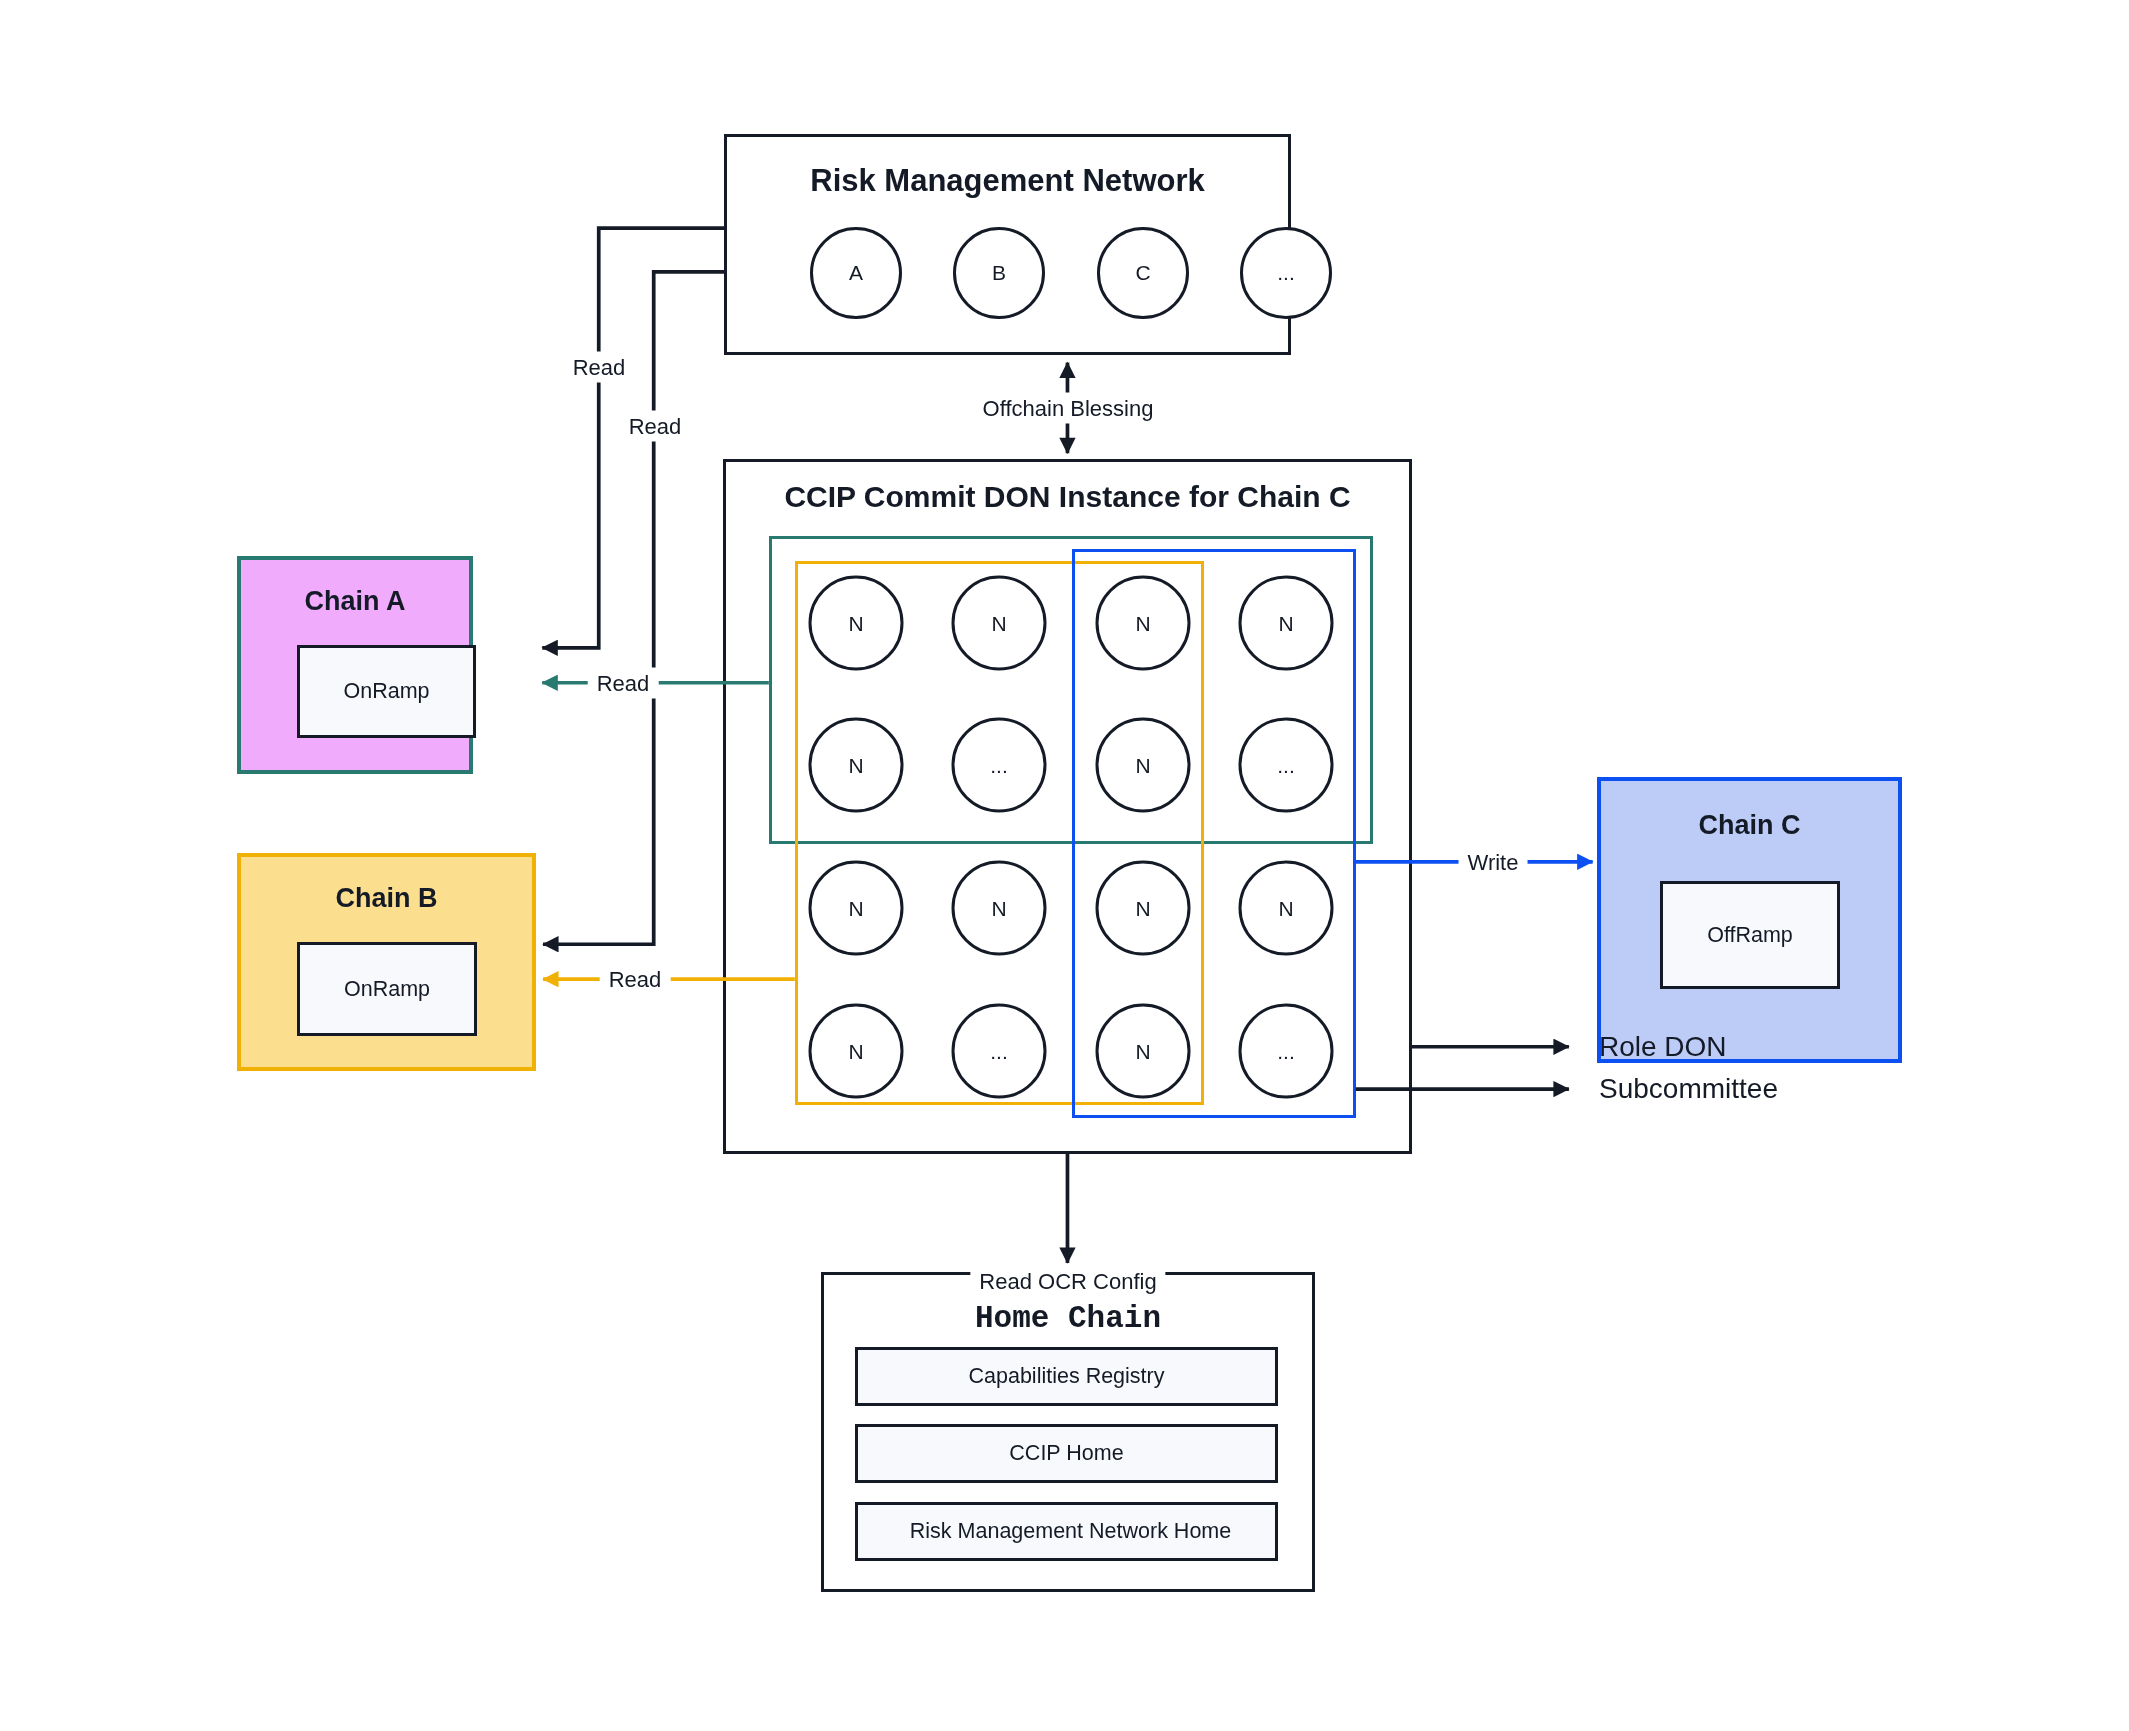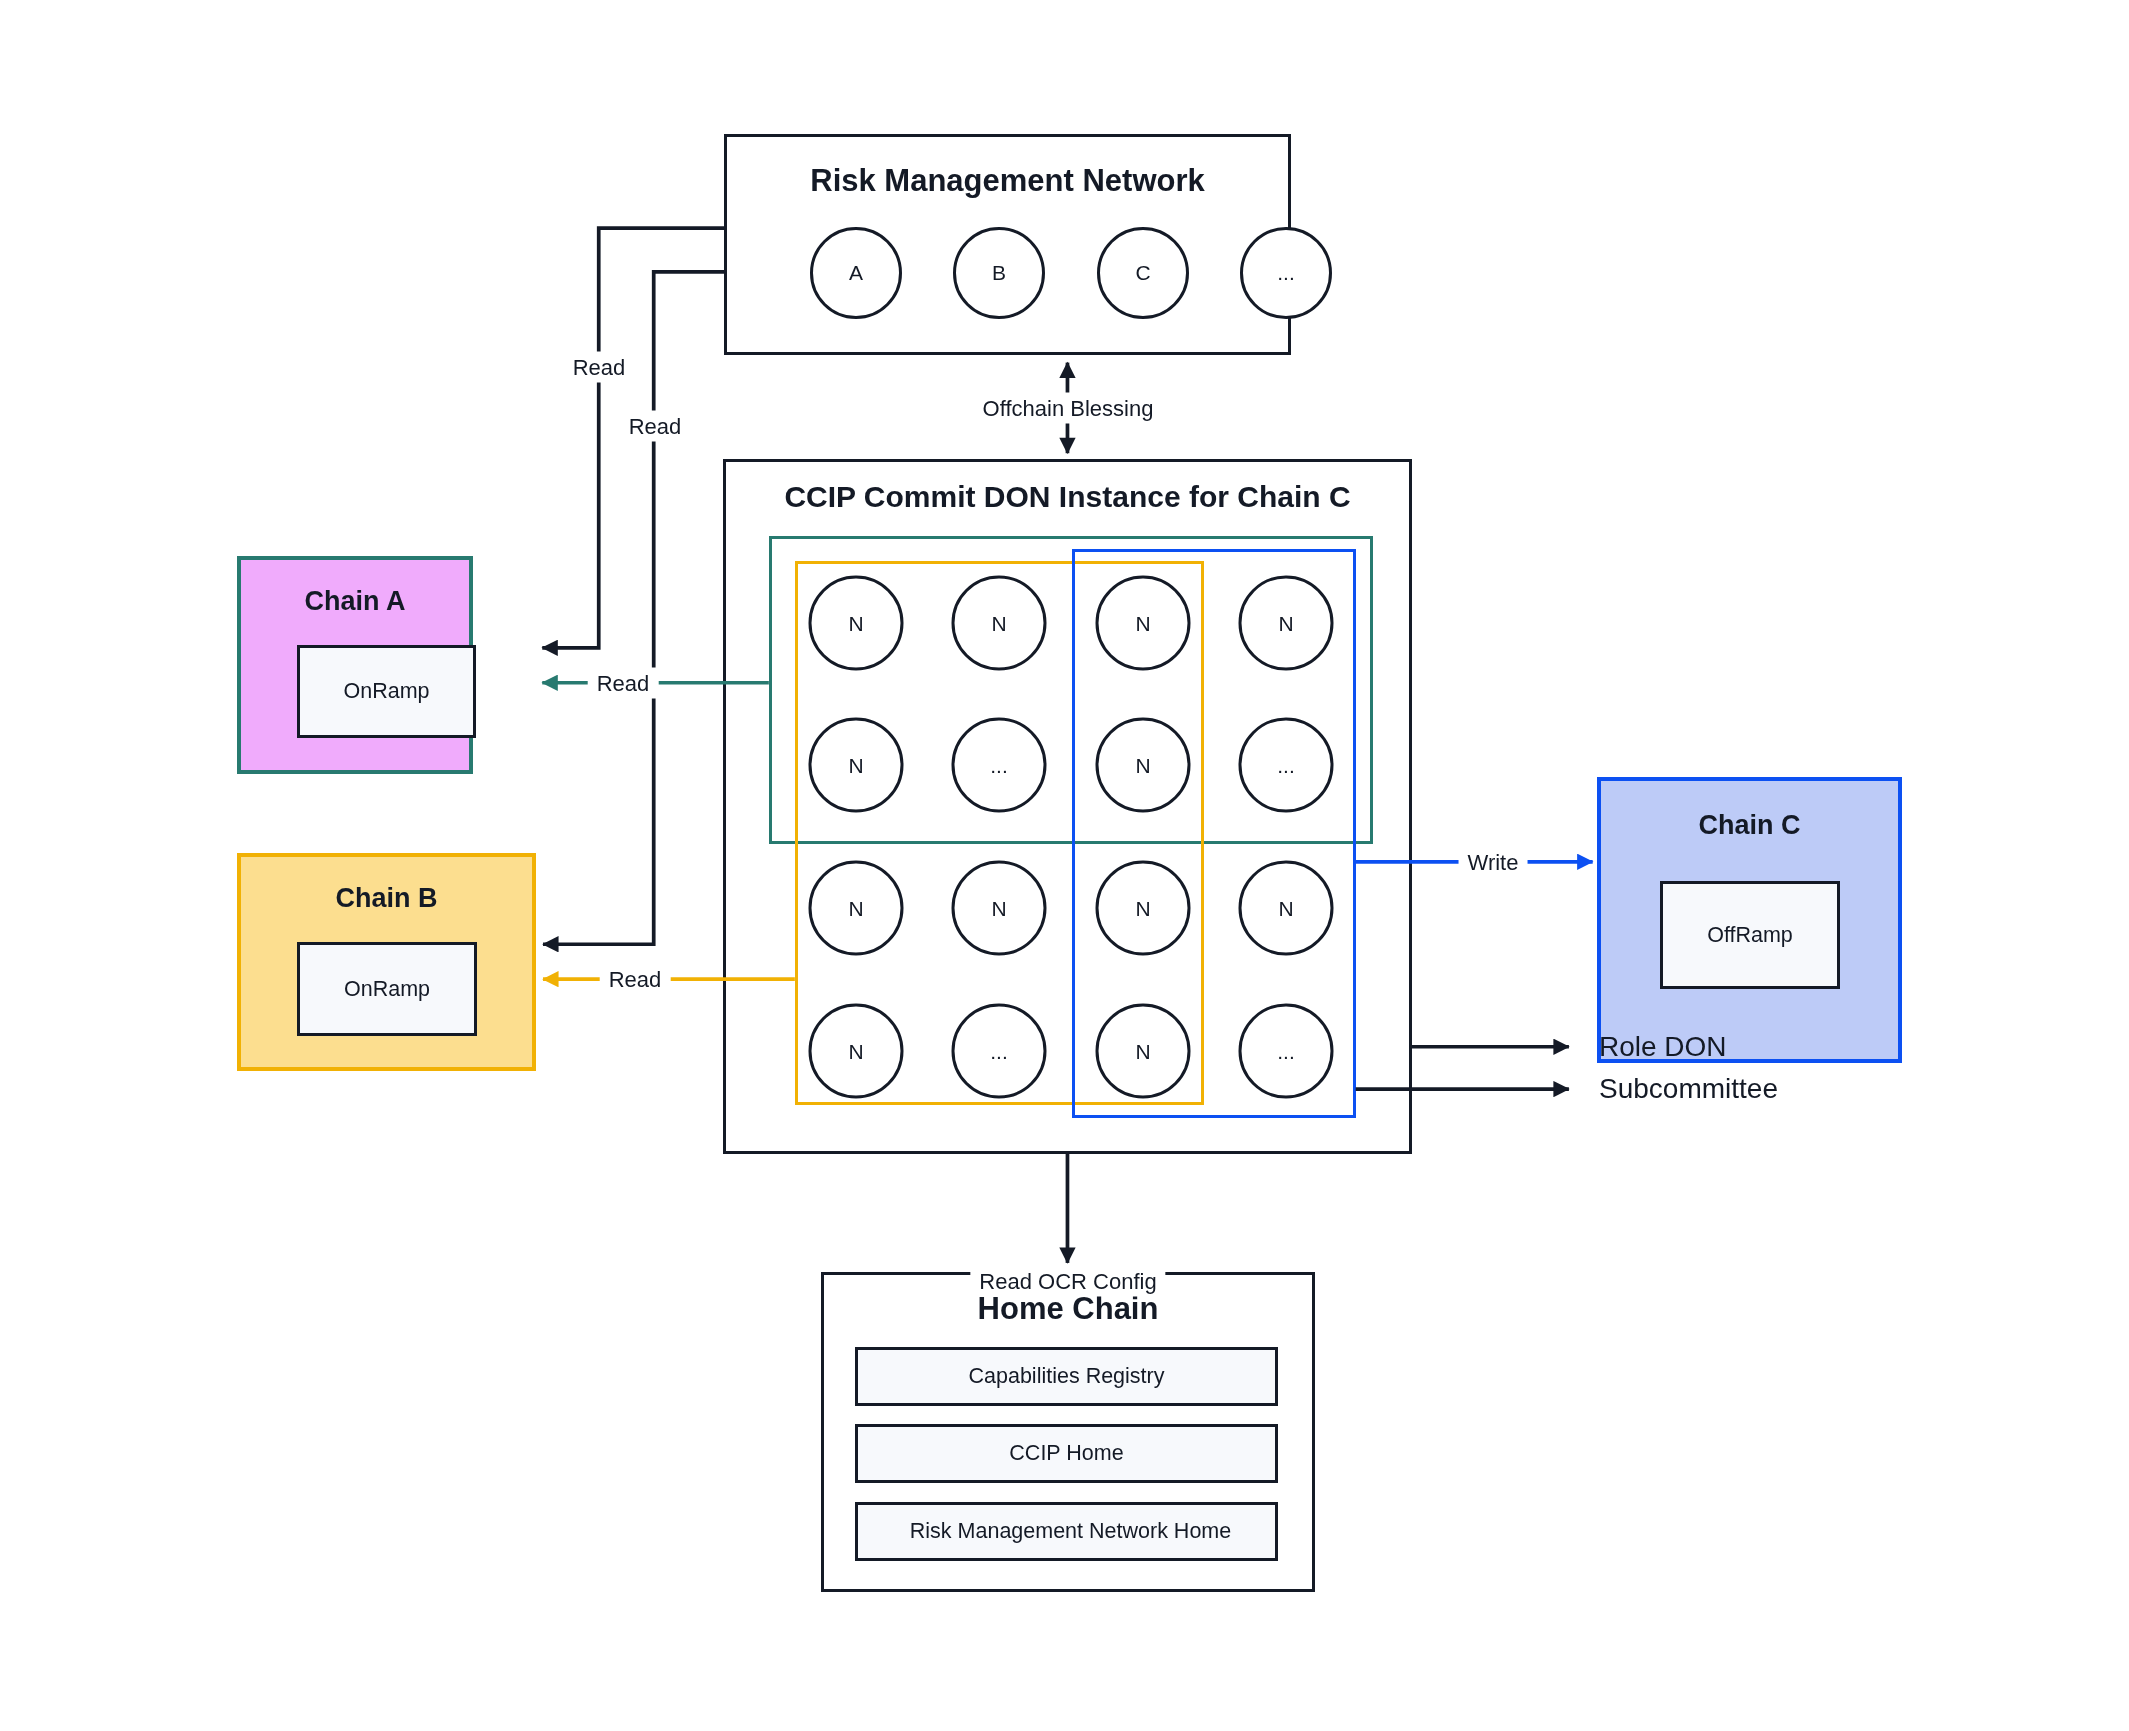--- a/index.html
+++ b/index.html
@@ -120,21 +120,21 @@
   </div>
 
   <div class="chain-box" style="left:1597px;top:747px;width:305px;height:286px;background:#BDCBF7;border:4.5px solid #0C50F2;margin-top:30px;">
     <div class="box-title t-ch" style="top:27.5px;">Chain C</div>
     <div class="panel" style="left:59px;top:100px;width:180px;height:108px;">
       <span>OffRamp</span>
     </div>
   </div>
 
   <div class="box" style="left:821px;top:1272px;width:494px;height:320px;">
-    <div class="box-title t-lg" style="top:14px;">Home Chain</div>
+    <div class="box-title t-lg" style="top:24px;font-family:Liberation Mono, monospace;">Home Chain</div>
     <div class="panel" style="left:31px;top:72px;width:423px;height:59px;">
       <span>Capabilities Registry</span>
     </div>
     <div class="panel" style="left:31px;top:149px;width:423px;height:59px;">
       <span>CCIP Home</span>
     </div>
     <div class="panel" style="left:31px;top:227px;width:423px;height:59px;padding-left:8px;">
       <span>Risk Management Network Home</span>
     </div>
   </div>

